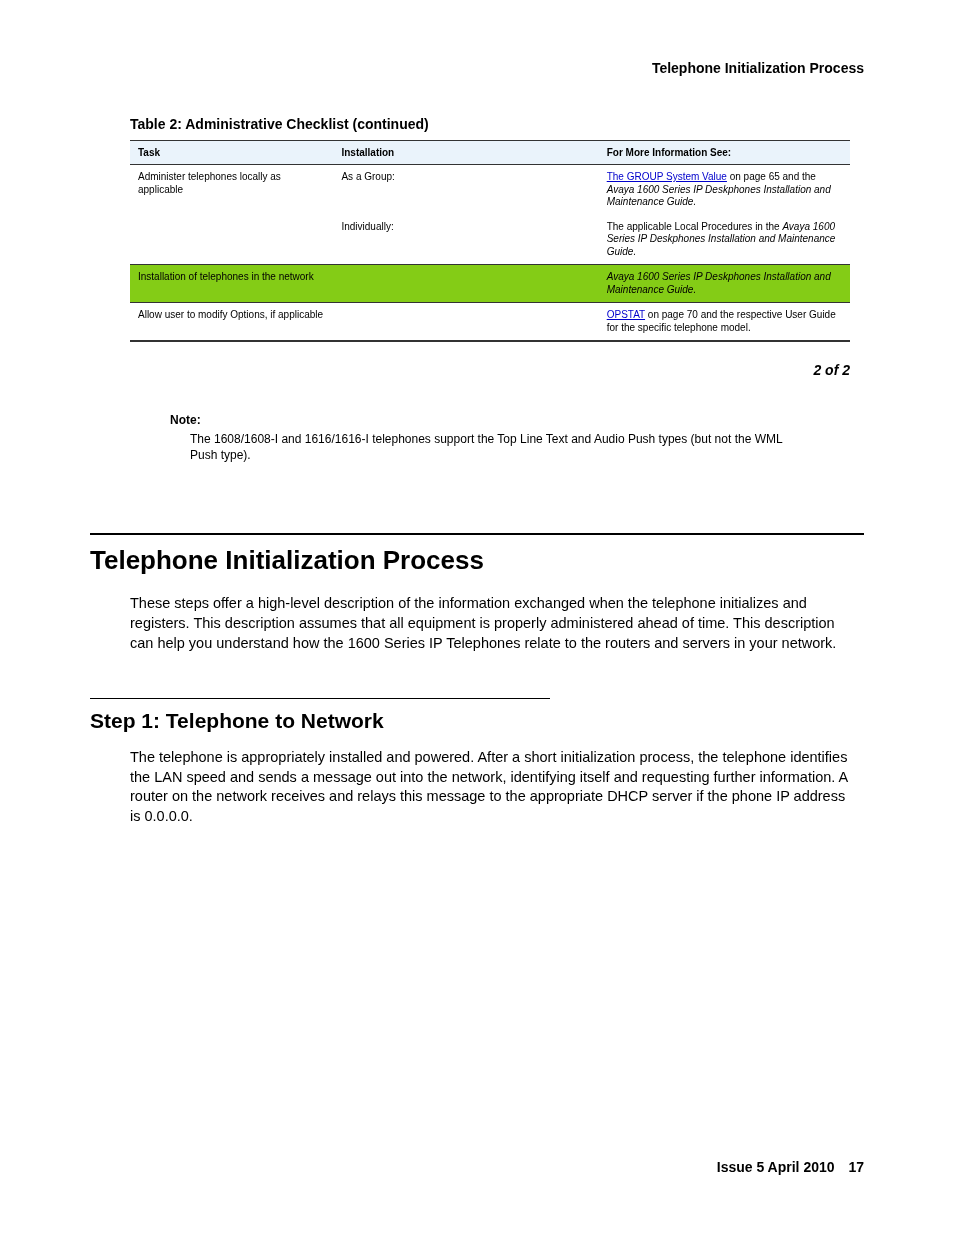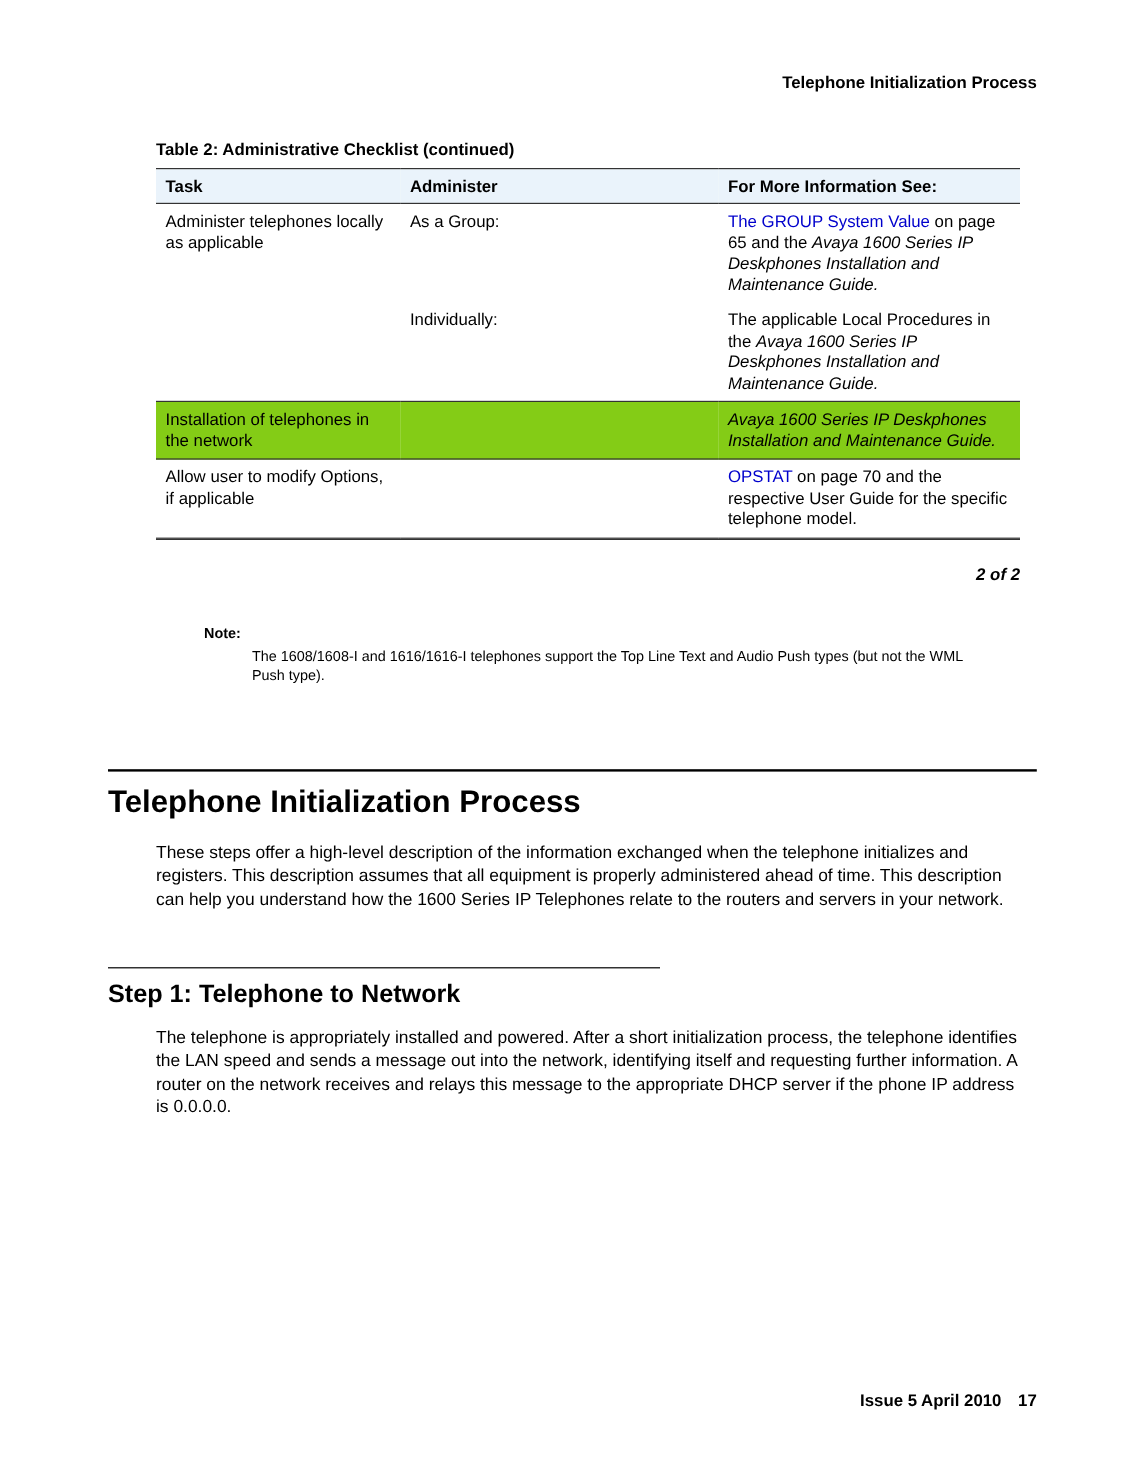--- a/index.html
+++ b/index.html
@@ -25,21 +25,21 @@
   .table-caption {
     font-weight: bold;
     font-size: 14px;
     margin-bottom: 8px;
     margin-left: 40px;
   }
   table.checklist {
     width: 720px;
     margin-left: 40px;
     border-collapse: collapse;
-    font-size: 14px;
+    font-size: 10px;
   }
   table.checklist thead th {
     background: #eaf3fb;
     text-align: left;
     font-weight: bold;
     padding: 6px 8px;
     border-top: 1px solid #333;
     border-bottom: 1px solid #333;
   }
   table.checklist tbody td {
@@ -52,20 +52,21 @@
     border-bottom: none;
   }
   table.checklist tbody tr.alt td {
     background: #84cc16;
   }
   .col-task { width: 195px; }
   .col-desc { width: 260px; }
   .col-info { width: 245px; }
   .link {
     color: #0000cc;
+    text-decoration: underline;
   }
   .italic {
     font-style: italic;
   }
   .pager {
     text-align: right;
     font-style: italic;
     font-weight: bold;
     font-size: 14px;
     margin-right: 5px;
@@ -78,21 +79,21 @@
     margin-top: 35px;
     margin-left: 80px;
     width: 640px;
     font-size: 12px;
   }
   .note-label {
     font-weight: bold;
     margin-bottom: 4px;
   }
   .note-body {
-    margin-left: 40px;
+    margin-left: 20px;
     line-height: 1.35;
   }
   .section-rule {
     border: none;
     border-top: 2px solid #000;
     margin: 70px 0 10px 0;
   }
   h1.section-title {
     font-size: 26px;
     font-weight: bold;
@@ -132,21 +133,21 @@
 <div class="page">
 
   <div class="running-header">Telephone Initialization Process</div>
 
   <div class="table-caption">Table 2: Administrative Checklist (continued)</div>
 
   <table class="checklist">
     <thead>
       <tr>
         <th class="col-task">Task</th>
-        <th class="col-desc">Administer</th>
+        <th class="col-desc">Installation</th>
         <th class="col-info">For More Information See:</th>
       </tr>
     </thead>
     <tbody>
       <tr class="noborder">
         <td>Administer telephones locally as applicable</td>
         <td>As a Group:</td>
         <td>
           <span class="link">The GROUP System Value</span><span> on page 65 and the </span><span class="italic">Avaya 1600 Series IP Deskphones Installation and Maintenance Guide.</span>
         </td>

